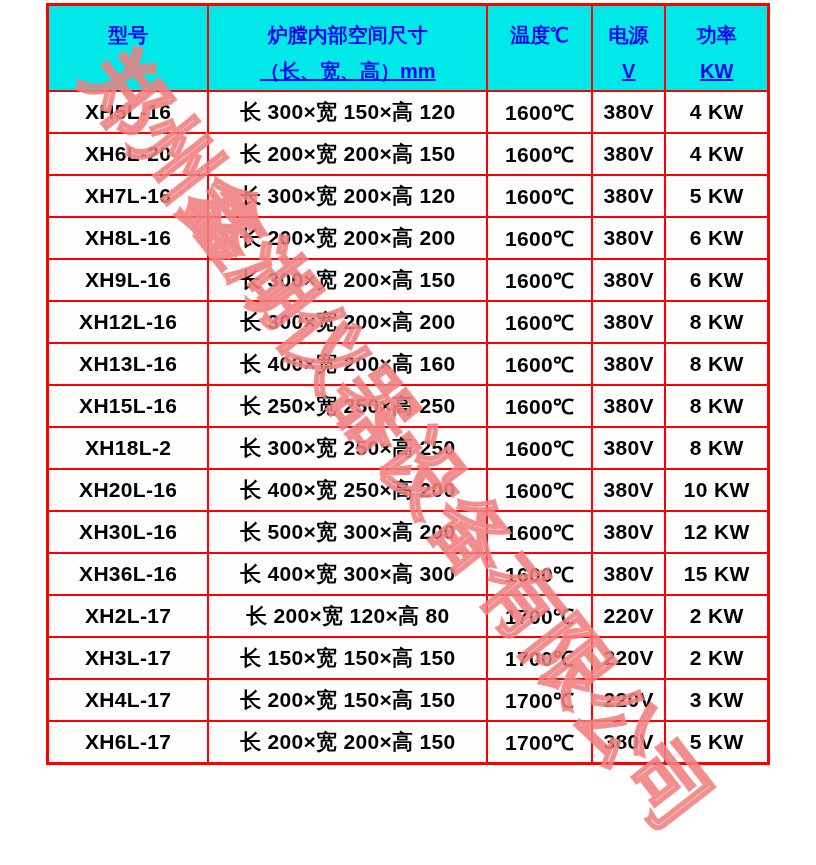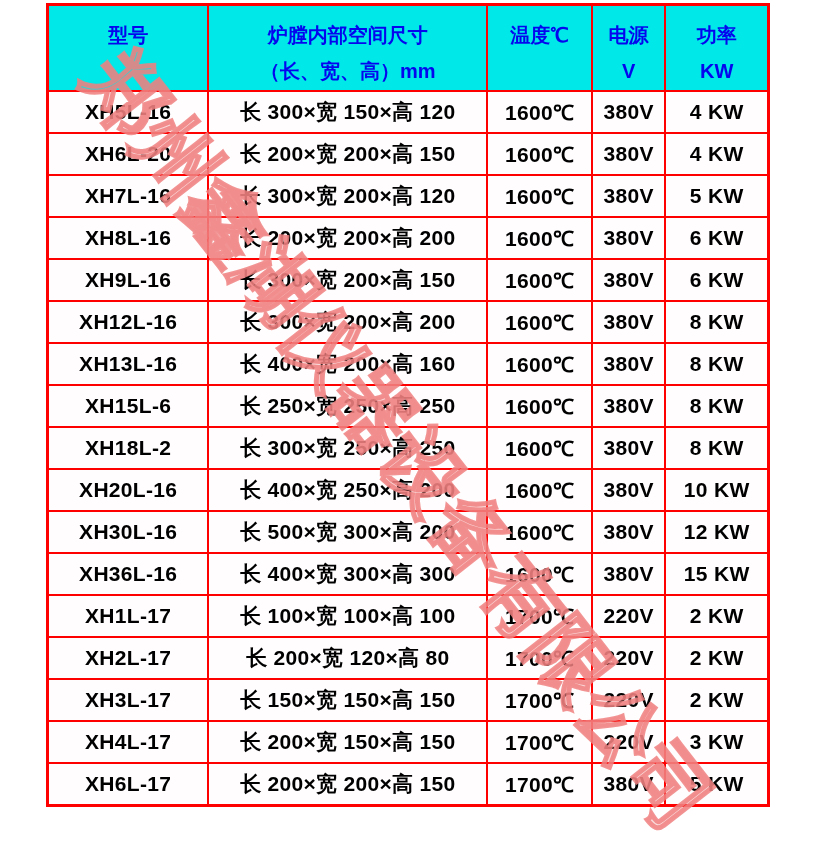--- a/index.html
+++ b/index.html
@@ -50,20 +50,21 @@
     vertical-align: top;
   }
   .hline1 {
     margin-top: 9px;
     height: 36px;
     line-height: 36px;
   }
   .hline2 {
     height: 36px;
     line-height: 36px;
+    text-decoration: underline;
   }
   tbody td {
     height: 40px;
     font-weight: bold;
     font-size: 21px;
     color: var(--body-text);
     letter-spacing: 0.3px;
     background: transparent;
   }
   .watermark {
@@ -163,21 +164,21 @@
           <td>8 KW</td>
         </tr>
         <tr>
           <td>XH13L-16</td>
           <td>长 400×宽 200×高 160</td>
           <td>1600℃</td>
           <td>380V</td>
           <td>8 KW</td>
         </tr>
         <tr>
-          <td>XH15L-6</td>
+          <td>XH15L-16</td>
           <td>长 250×宽 250×高 250</td>
           <td>1600℃</td>
           <td>380V</td>
           <td>8 KW</td>
         </tr>
         <tr>
           <td>XH18L-2</td>
           <td>长 300×宽 250×高 250</td>
           <td>1600℃</td>
           <td>380V</td>
@@ -198,41 +199,34 @@
           <td>12 KW</td>
         </tr>
         <tr>
           <td>XH36L-16</td>
           <td>长 400×宽 300×高 300</td>
           <td>1600℃</td>
           <td>380V</td>
           <td>15 KW</td>
         </tr>
         <tr>
-          <td>XH1L-17</td>
-          <td>长 100×宽 100×高 100</td>
+          <td>XH2L-17</td>
+          <td>长 200×宽 120×高 80</td>
           <td>1700℃</td>
           <td>220V</td>
           <td>2 KW</td>
         </tr>
         <tr>
-          <td>XH2L-17</td>
-          <td>长 200×宽 120×高 80</td>
+          <td>XH3L-17</td>
+          <td>长 150×宽 150×高 150</td>
           <td>1700℃</td>
           <td>220V</td>
           <td>2 KW</td>
         </tr>
         <tr>
-          <td>XH3L-17</td>
-          <td>长 150×宽 150×高 150</td>
-          <td>1700℃</td>
-          <td>220V</td>
-          <td>2 KW</td>
-        </tr>
-        <tr>
           <td>XH4L-17</td>
           <td>长 200×宽 150×高 150</td>
           <td>1700℃</td>
           <td>220V</td>
           <td>3 KW</td>
         </tr>
         <tr>
           <td>XH6L-17</td>
           <td>长 200×宽 200×高 150</td>
           <td>1700℃</td>

